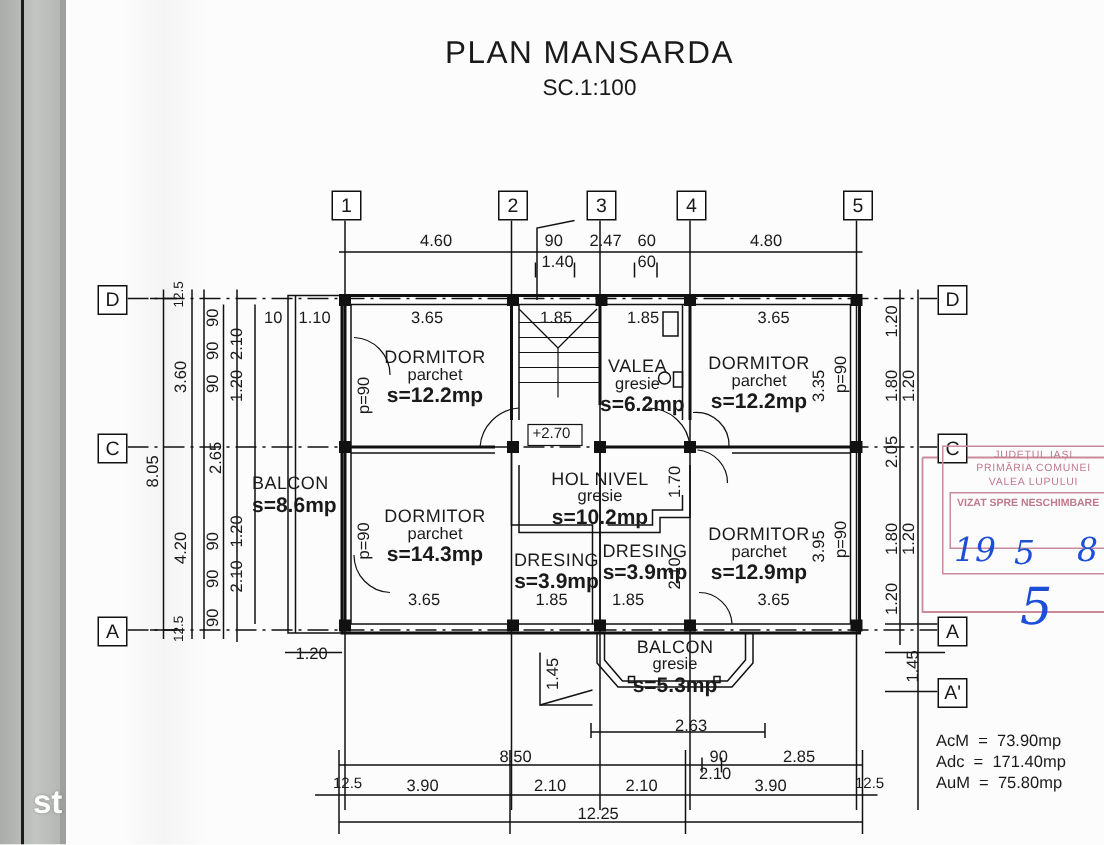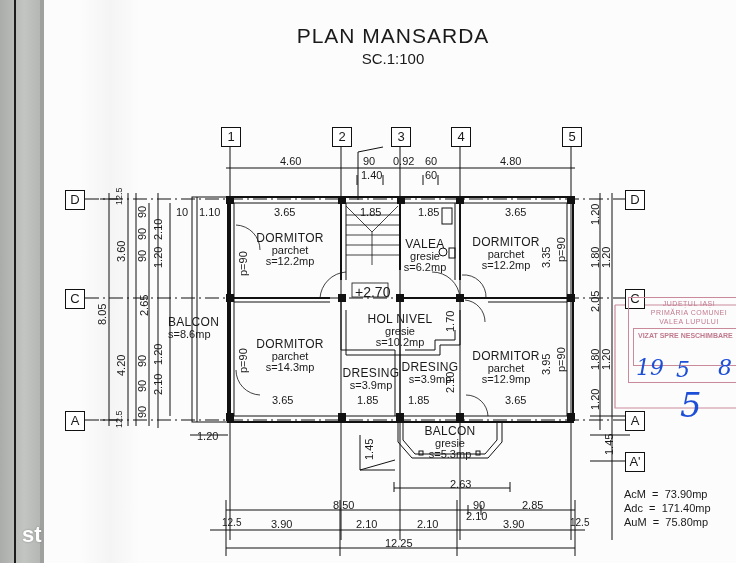--- a/index.html
+++ b/index.html
@@ -8,21 +8,21 @@
   .left-strip2 { position:absolute; left:14px; top:0; width:2px; height:563px; background:#1c1c1c; }
   .left-strip3 { position:absolute; left:40px; top:0; width:4px; height:563px; background:#9ea19d; }
   .scan-shade { position:absolute; left:80px; top:0; width:60px; height:563px; background:linear-gradient(90deg,rgba(0,0,0,0) 0%,rgba(0,0,0,0.03) 50%,rgba(0,0,0,0) 100%); }
   .title { position:absolute; left:0; width:736px; text-align:center; }
   .t1 { top:24px; font-size:21px; letter-spacing:1px; padding-left:50px; box-sizing:border-box; }
   .t2 { top:50px; font-size:15px; padding-left:50px; box-sizing:border-box; }
   svg.plan { position:absolute; left:0; top:0; }
   .lbl { position:absolute; font-size:11px; white-space:nowrap; line-height:1; }
   .rname { font-size:12px; letter-spacing:0.3px; }
   .rmat { font-size:11px; }
-  .rarea { font-size:11px; }
+  .rarea { font-size:14px;font-weight:bold; }
   .room { position:absolute; text-align:center; line-height:1.05; }
   .vert { position:absolute; font-size:11px; transform:rotate(-90deg); transform-origin:left top; white-space:nowrap; }
   .axis { position:absolute; width:18px; height:18px; border:1.5px solid #111; background:#fff; font-size:13px; text-align:center; line-height:18px; box-sizing:content-box; }
   .stamp { position:absolute; left:628px; top:297px; width:120px; height:84px; border:1.5px solid #c98a9b; color:#c07a8e; font-size:7px; text-align:center; }
   .stamp .l { display:block; letter-spacing:0.5px; margin-top:2px; }
   .stamp .box { position:absolute; left:4px; top:30px; width:116px; height:36px; border:1.5px solid #c98a9b; }
   .stamp .vz { font-weight:bold; font-size:7px; position:absolute; left:4px; top:3px; }
   .hand { position:absolute; font-family:"DejaVu Serif", serif; font-style:italic; color:#1d4ed8; }
   .areas { position:absolute; left:624px; top:487px; font-size:11px; line-height:14px; }
   .areas div { white-space:nowrap; }
@@ -181,21 +181,21 @@
 <div class="axis" style="left:65px;top:190px">D</div>
 <div class="axis" style="left:65px;top:289px">C</div>
 <div class="axis" style="left:65px;top:411px">A</div>
 <div class="axis" style="left:625px;top:190px">D</div>
 <div class="axis" style="left:625px;top:289px">C</div>
 <div class="axis" style="left:625px;top:411px">A</div>
 <div class="axis" style="left:625px;top:452px">A'</div>
 
 <span class="lbl" style="left:280px;top:156px">4.60</span>
 <span class="lbl" style="left:363px;top:156px">90</span>
-<span class="lbl" style="left:393px;top:156px">0.92</span>
+<span class="lbl" style="left:393px;top:156px">2.47</span>
 <span class="lbl" style="left:425px;top:156px">60</span>
 <span class="lbl" style="left:500px;top:156px">4.80</span>
 <span class="lbl" style="left:361px;top:170px">1.40</span>
 <span class="lbl" style="left:425px;top:170px">60</span>
 
 <span class="lbl" style="left:176px;top:207px">10</span>
 <span class="lbl" style="left:199px;top:207px">1.10</span>
 <span class="lbl" style="left:274px;top:207px">3.65</span>
 <span class="lbl" style="left:360px;top:207px">1.85</span>
 <span class="lbl" style="left:418px;top:207px">1.85</span>
@@ -247,21 +247,21 @@
 <div class="room" style="left:400px;top:361px;width:60px">
   <div class="rname">DRESING</div>
   <div class="rarea">s=3.9mp</div>
 </div>
 <div class="room" style="left:415px;top:425px;width:70px">
   <div class="rname">BALCON</div>
   <div class="rmat">gresie</div>
   <div class="rarea">s=5.3mp</div>
 </div>
 
-<span class="lbl" style="left:355px;top:285px;font-size:14px">+2.70</span>
+<span class="lbl" style="left:355px;top:285px;font-size:10px">+2.70</span>
 
 <span class="vert" style="left:237px;top:276px">p=90</span>
 <span class="vert" style="left:237px;top:373px">p=90</span>
 <span class="vert" style="left:555px;top:262px">p=90</span>
 <span class="vert" style="left:555px;top:372px">p=90</span>
 <span class="vert" style="left:540px;top:268px">3.35</span>
 <span class="vert" style="left:540px;top:375px">3.95</span>
 <span class="vert" style="left:444px;top:332px">1.70</span>
 <span class="vert" style="left:444px;top:393px">2.10</span>
 

